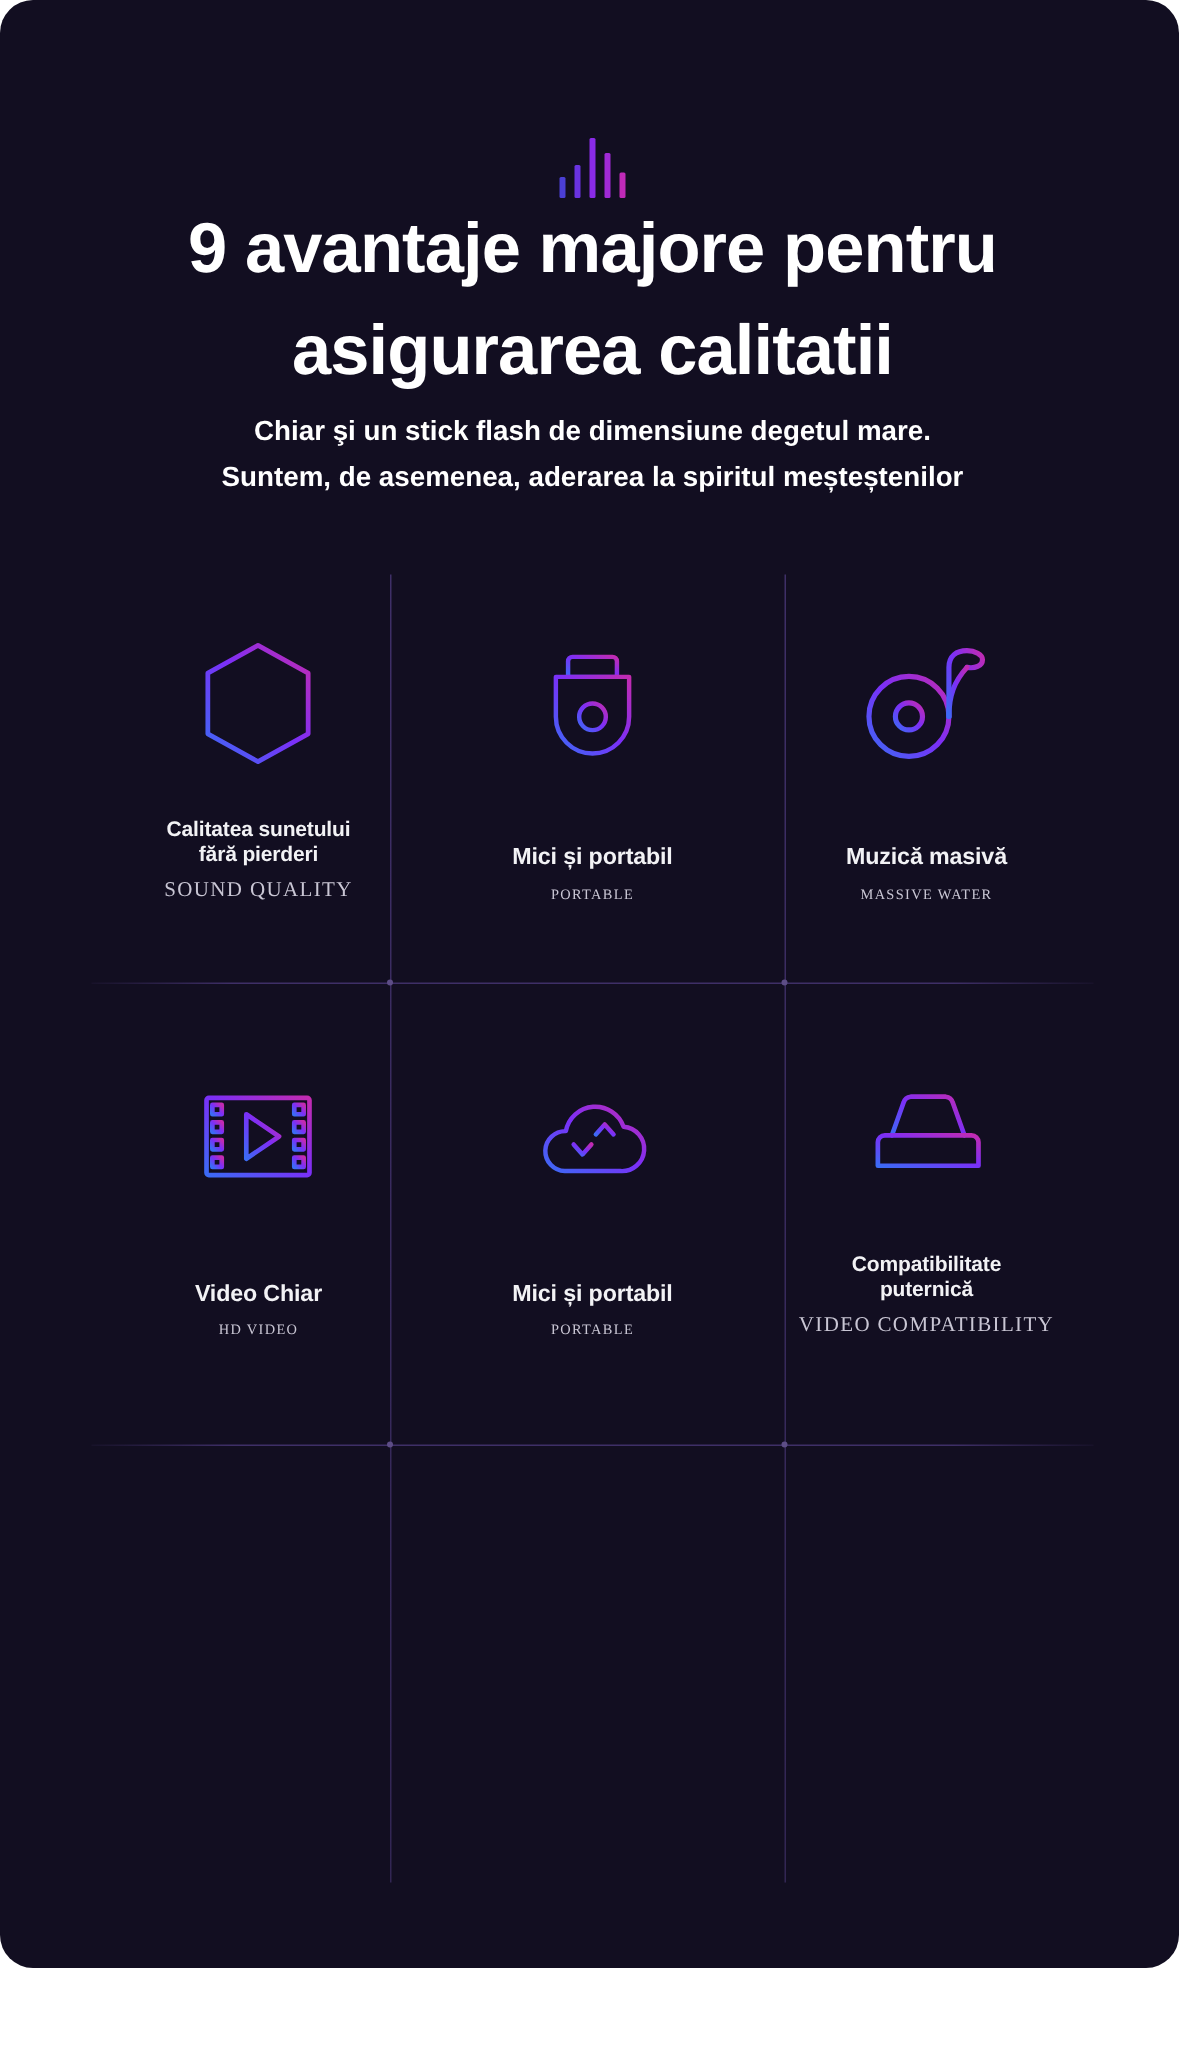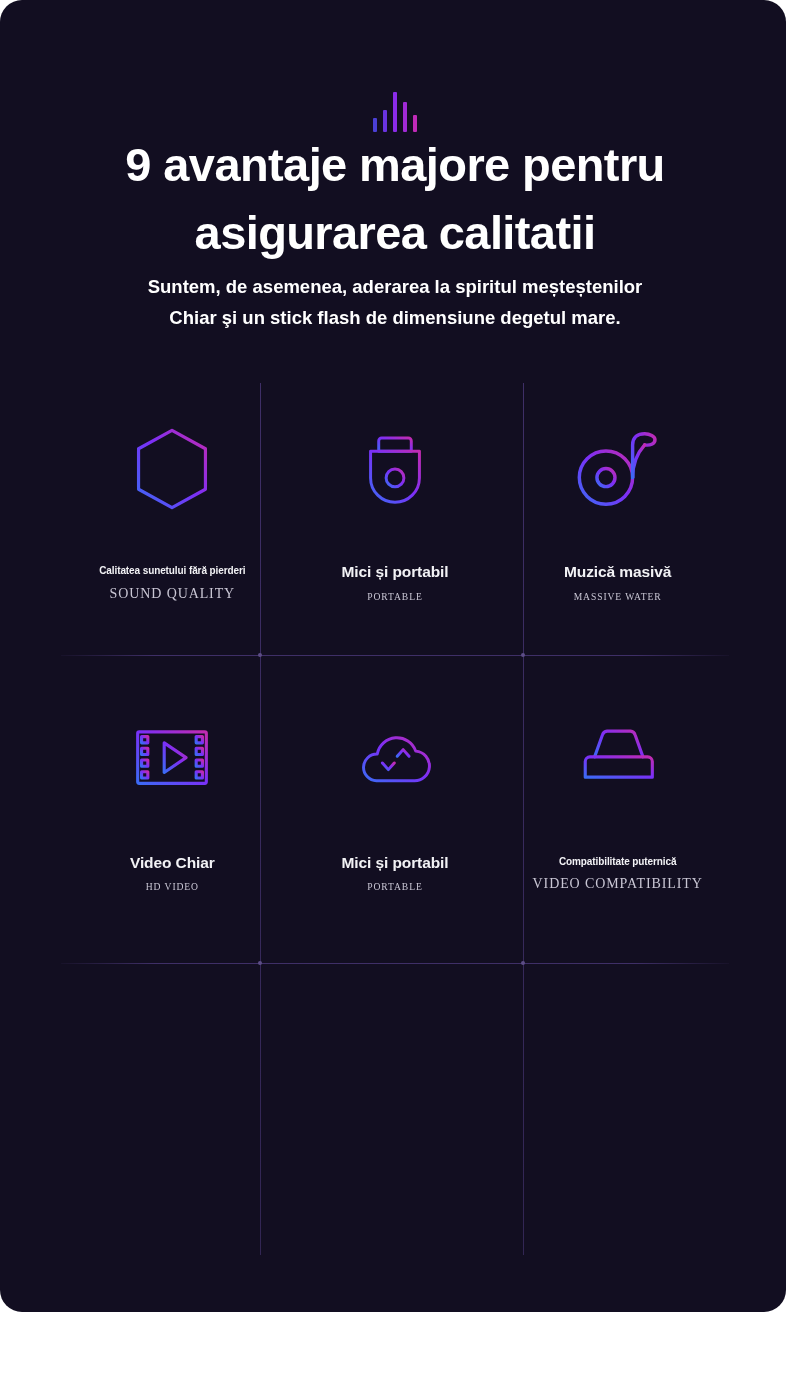--- a/index.html
+++ b/index.html
@@ -77,21 +77,21 @@
   .cap-sub {
     margin-top:9px;
     margin-bottom:72px;
     color:#c9c6d4;
     font-size:9.6px;
     letter-spacing:0.9px;
     text-align:center;
     font-family:"Liberation Serif", serif;
   }
   
-  .cell.dense .cap-main { font-size:10px; line-height:1.22; max-width:150px; }
+  .cell.dense .cap-main { font-size:14px; line-height:1.22; max-width:150px; }
   .cell.dense .cap-sub  { font-size:14px; margin-top:8px; }
 
   
   .vline {
     position:absolute; top:0; width:1px; height:872px;
     background:linear-gradient(to bottom, rgba(124,92,200,.42), rgba(124,92,200,.30));
     pointer-events:none;
   }
   .hline {
     position:absolute; left:0; width:668px; height:1px;
@@ -115,22 +115,22 @@
         <i style="height: 14px; background: rgb(75, 63, 214);"></i>
         <i style="height: 22px; background: rgb(106, 51, 224);"></i>
         <i style="height: 40px; background: rgb(138, 43, 232);"></i>
         <i style="height: 30px; background: rgb(160, 42, 214);"></i>
         <i style="height: 17px; background: rgb(192, 42, 184);"></i>
       </div>
 
     <h1 class="title">9 avantaje majore pentru asigurarea calitatii</h1>
 
     <p class="subtitle">
+      <span>Chiar şi un stick flash de dimensiune degetul mare.</span>
       <span>Suntem, de asemenea, aderarea la spiritul meșteștenilor</span>
-      <span>Chiar şi un stick flash de dimensiune degetul mare.</span>
     </p>
 
     <div class="grid" id="grid">
 
         <div class="cell dense">
           <div class="icon-wrap">
             <svg width="88" height="92" viewBox="0 0 100 100" fill="none" stroke="url(#g1)" stroke-width="3.6" stroke-linecap="round" stroke-linejoin="round">
               <defs>
                 <linearGradient id="g1" x1="0" y1="1" x2="1" y2="0">
                   <stop offset="0%" stop-color="#3b6bf5"></stop>

